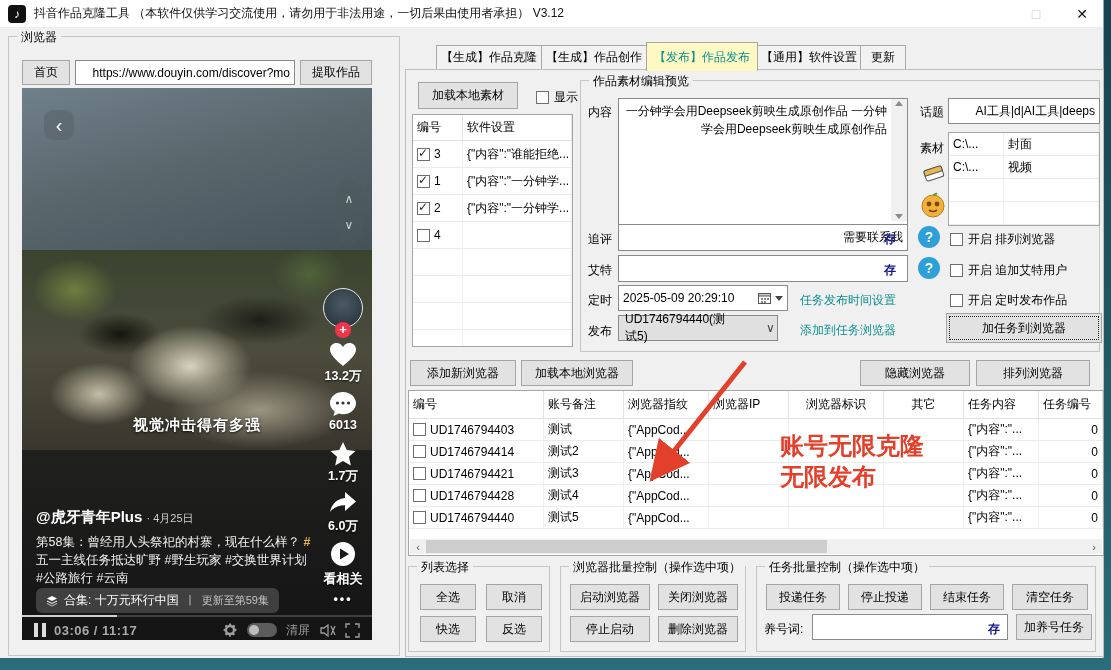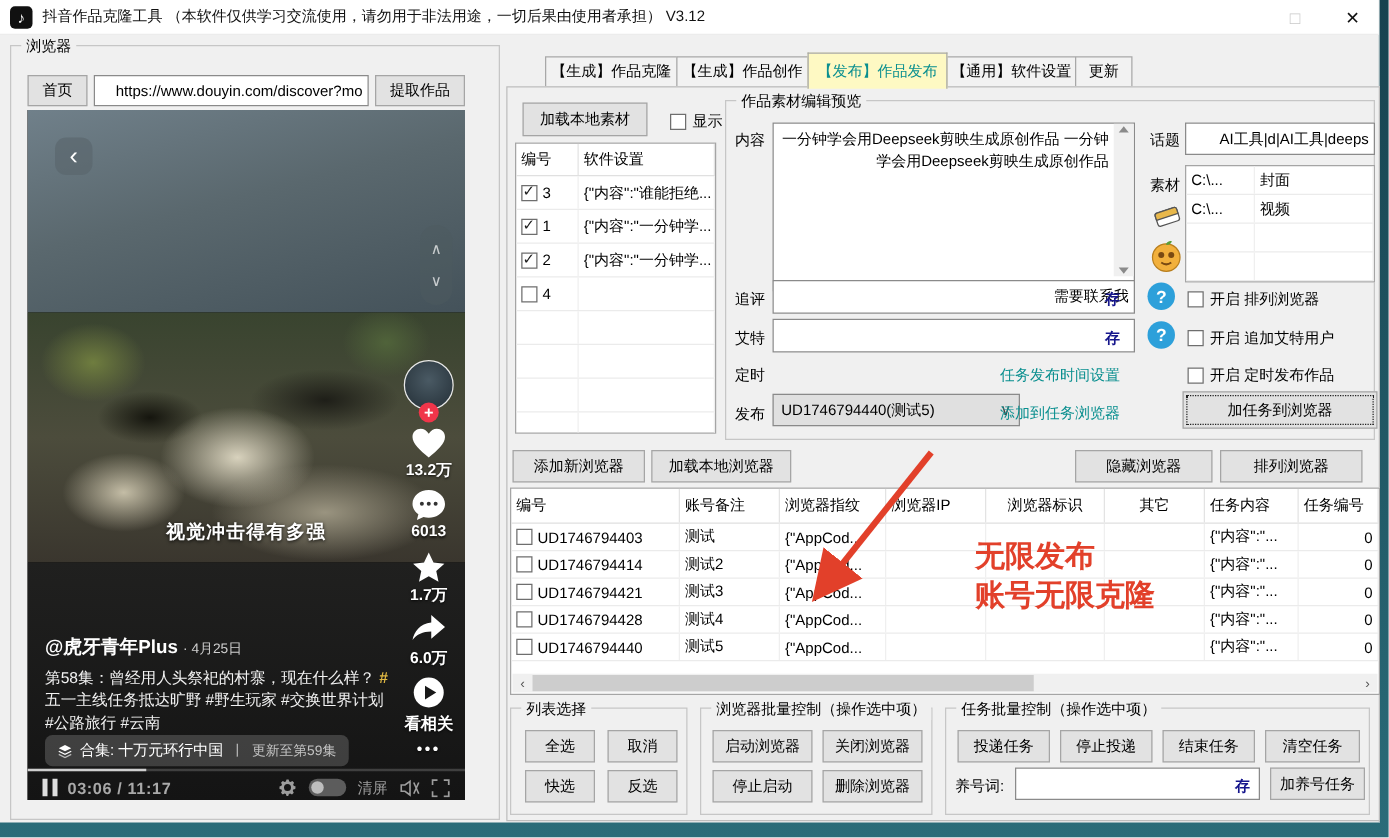--- a/index.html
+++ b/index.html
@@ -332,28 +332,39 @@
   <div class="lbl" style="left:588px;top:262px;">艾特</div>
   <input class="input" style="left: 618px; top: 255px; width: 290px; height: 27px;" readonly="" value="">
   <span class="save-in" style="left:884px;top:262px;">存</span>
   <div class="help" style="left:918px;top:257px;"></div>
   <div class="cbrow" style="left:950px;top:262px;">
     <span class="cb"></span>
     <span>开启 追加艾特用户</span>
   </div>
 
   <div class="lbl" style="left:588px;top:292px;">定时</div>
+  <div class="input" style="left:618px;top:285px;width:170px;height:26px;display:flex;align-items:center;">
+    <span>2025-05-09 20:29:10</span>
+    <span style="margin-left:auto;display:flex;align-items:center;gap:4px;">
+      <svg width="13" height="12" viewBox="0 0 13 12">
+            <rect x="0.5" y="1.5" width="12" height="10" fill="#fff" stroke="#555"></rect>
+            <rect x="0.5" y="1.5" width="12" height="2.5" fill="#c9c9c9" stroke="#555"></rect>
+            <path d="M3 6h2v2H3zM6 6h2v2H6zM9 6h2v2H9zM3 9h2v2H3zM6 9h2v2H6z" fill="#888"></path>
+          </svg>
+      <span class="dd-arrow"></span>
+    </span>
+  </div>
   <div class="link" style="left:800px;top:292px;">任务发布时间设置</div>
   <div class="cbrow" style="left:950px;top:292px;">
     <span class="cb"></span>
     <span>开启 定时发布作品</span>
   </div>
 
   <div class="lbl" style="left:588px;top:323px;">发布</div>
-  <div class="sel" style="left:618px;top:315px;width:198px;height:26px;gap:41px;">
+  <div class="sel" style="left:618px;top:315px;width:160px;height:26px;gap:41px;">
     <span>UD1746794440(测试5)</span>
     <span style="margin-left:auto;color:#444;">∨</span>
   </div>
   <div class="link" style="left:800px;top:322px;">添加到任务浏览器</div>
   <div class="btn focus-btn" style="left:946px;top:313px;width:156px;height:30px;">加任务到浏览器</div>
 
   <div class="btn" style="left:410px;top:360px;width:106px;height:26px;">添加新浏览器</div>
   <div class="btn" style="left:521px;top:360px;width:112px;height:26px;">加载本地浏览器</div>
   <div class="btn" style="left:860px;top:360px;width:110px;height:26px;">隐藏浏览器</div>
   <div class="btn" style="left:976px;top:360px;width:114px;height:26px;">排列浏览器</div>
@@ -443,22 +454,22 @@
 
   <svg class="arrow-svg" width="1104" height="658">
     <defs>
           <marker id="ah" markerWidth="8" markerHeight="8" refX="4" refY="4" orient="auto">
             <path d="M0 0L8 4L0 8z" fill="#e2402a"></path>
           </marker>
         </defs>
     <line x1="745" y1="362" x2="662" y2="466" stroke="#e2402a" stroke-width="5" marker-end="url(#ah)"></line>
   </svg>
   <div class="anno">
+    <div>账号无限克隆</div>
     <div>无限发布</div>
-    <div>账号无限克隆</div>
   </div>
 
   <div class="gb" style="left:408px;top:566px;width:142px;height:86px;">
     <div class="gb-label">列表选择</div>
   </div>
   <div class="btn" style="left:420px;top:584px;width:56px;height:26px;">全选</div>
   <div class="btn" style="left:486px;top:584px;width:56px;height:26px;">取消</div>
   <div class="btn" style="left:420px;top:616px;width:56px;height:26px;">快选</div>
   <div class="btn" style="left:486px;top:616px;width:56px;height:26px;">反选</div>
 

